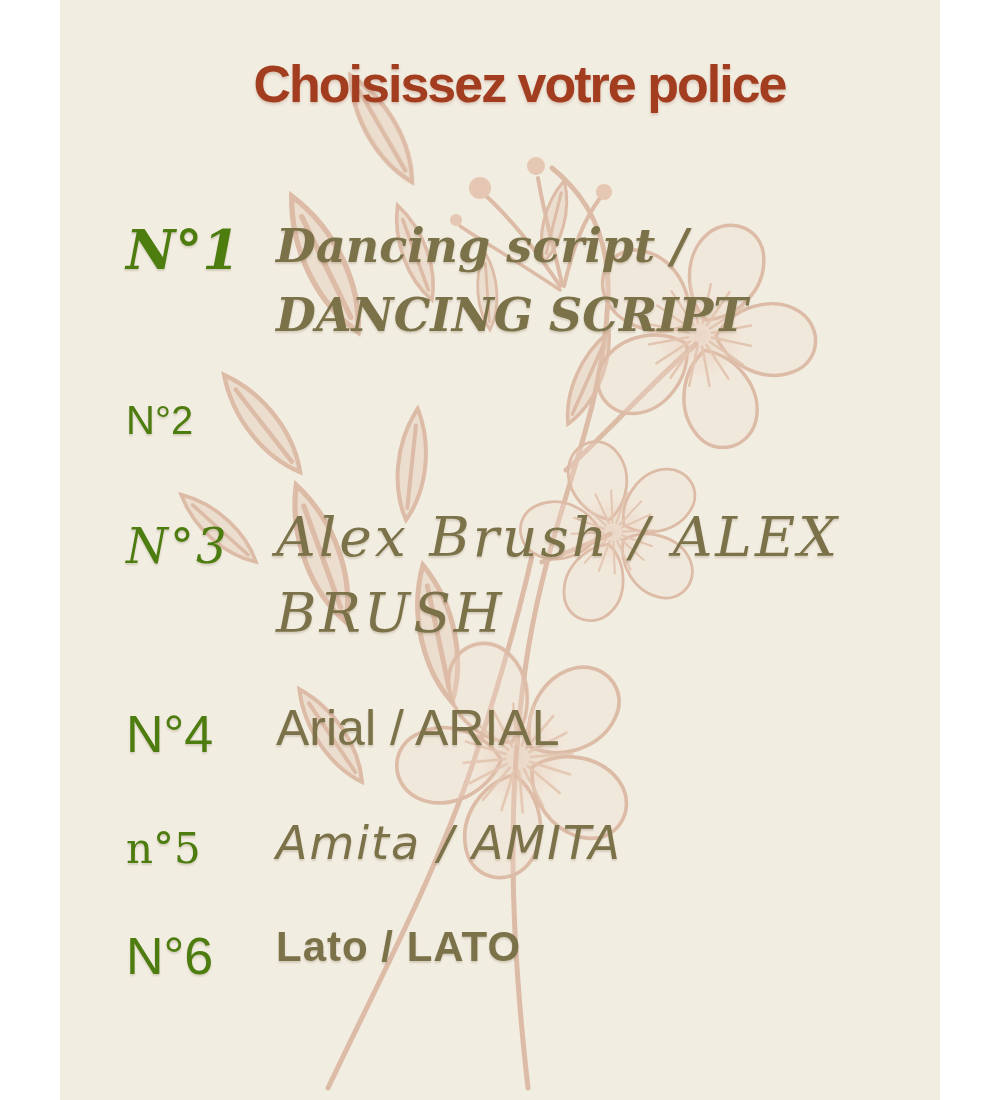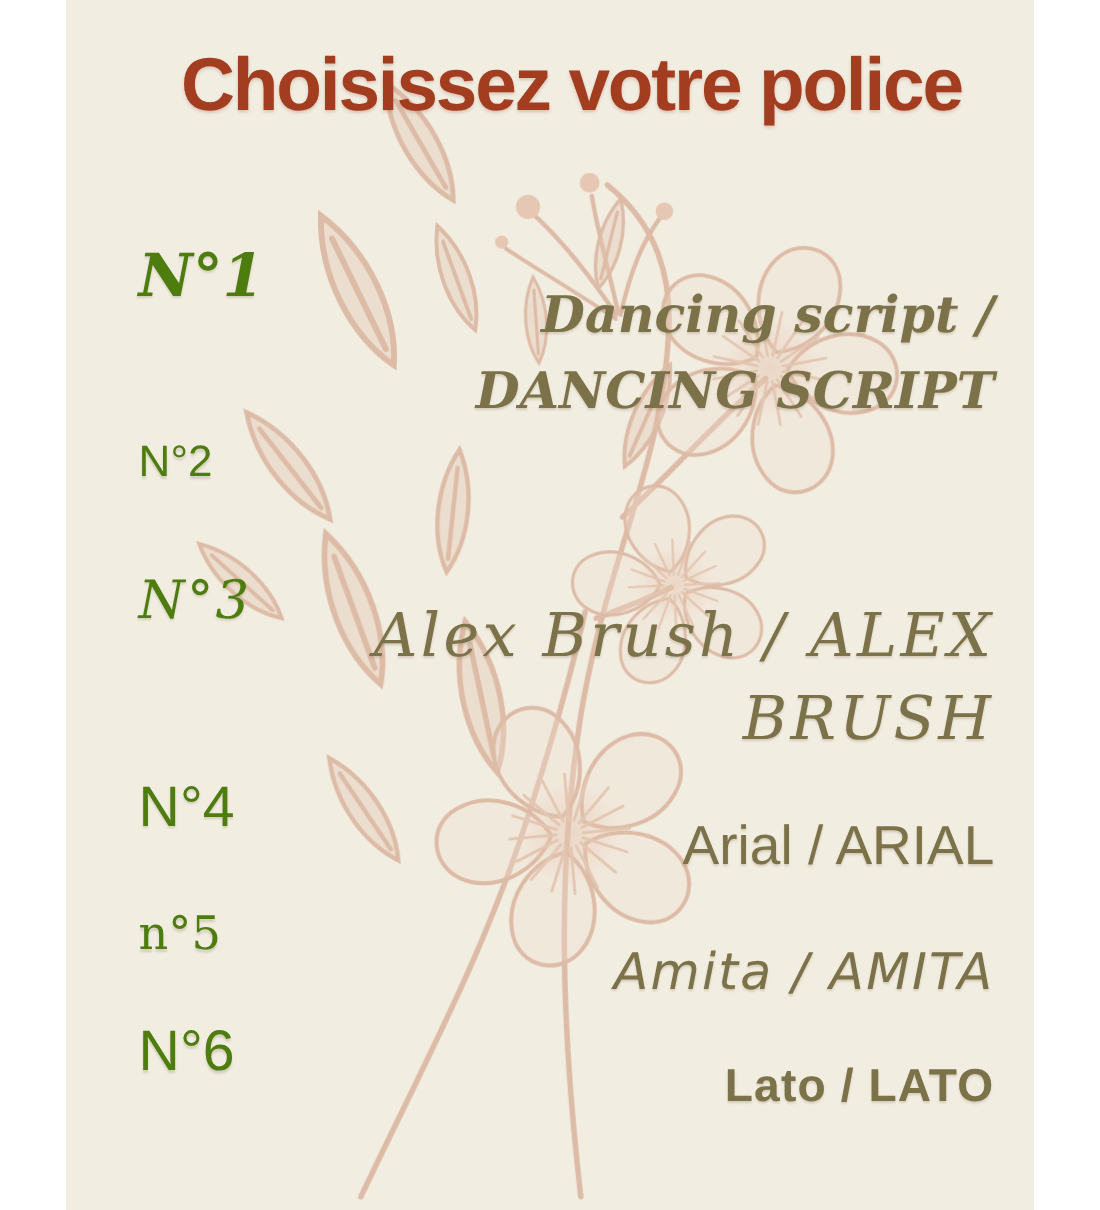--- a/index.html
+++ b/index.html
@@ -1,29 +1,29 @@
 <!DOCTYPE html>
 <html><head>
 <meta charset="utf-8">
 <style>
   html,body{margin:0;padding:0;background:#ffffff;}
   .stage{position:relative;width:1000px;height:1100px;background:#ffffff;overflow:hidden;
          font-family:"Liberation Sans",sans-serif;}
   .card{position:absolute;left:60px;top:0;width:880px;height:1100px;background:#f2ede1;overflow:hidden;}
   .deco{position:absolute;left:0;top:0;width:880px;height:1100px;}
 
-  .title{position:absolute;left:0;right:0;top:40px;margin:0;text-align:center;
-         font-family:"Liberation Sans",sans-serif;font-weight:bold;font-size:68px;
+  .title{position:absolute;left:0;right:0;top:40px;margin:16px;text-align:center;
+         font-family:"Liberation Sans",sans-serif;font-weight:bold;font-size:52px;
          letter-spacing:-2px;color:#a23d1f;line-height:1.1;
          text-shadow:0 2px 3px rgba(130,70,50,.25);padding-left:39px;}
 
   .row{position:absolute;left:0;right:0;display:flex;align-items:flex-start;padding-left:66px;}
   .num{width:150px;flex:0 0 150px;color:#4d7c0f;text-shadow:0 2px 2px rgba(110,90,60,.22);}
-  .sample{flex:1;text-align:right;color:#7b7249;padding-right:36px;
-          text-shadow:0 2px 2px rgba(110,90,60,.22);margin-top:40px;}
+  .sample{flex:1;text-align:left;color:#7b7249;padding-right:36px;
+          text-shadow:0 2px 2px rgba(110,90,60,.22);}
 
   .row1{top:212px;}  .row2{top:396px;}  .row3{top:500px;}
   .row4{top:698px;}  .row5{top:816px;}  .row6{top:922px;}
 
   
   .n1{font-family:"DejaVu Serif",serif;font-style:italic;font-weight:bold;font-size:54px;margin-top:6px;}
   .n2{font-family:"Liberation Sans",sans-serif;font-weight:300;font-size:40px;margin-top:2px;}
   .n3{font-family:"DejaVu Serif",serif;font-style:italic;font-size:48px;margin-top:18px;letter-spacing:2px;}
   .n4{font-family:"Liberation Sans",sans-serif;font-size:52px;margin-top:6px;}
   .n5{font-family:"DejaVu Serif",serif;font-size:42px;margin-top:8px;}

